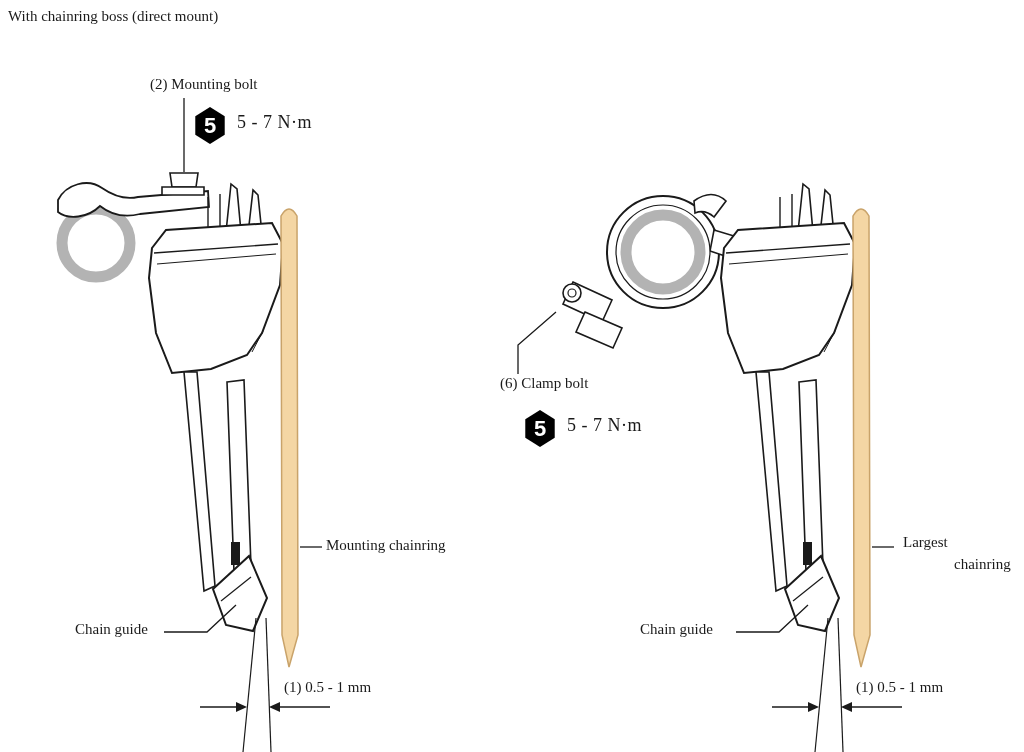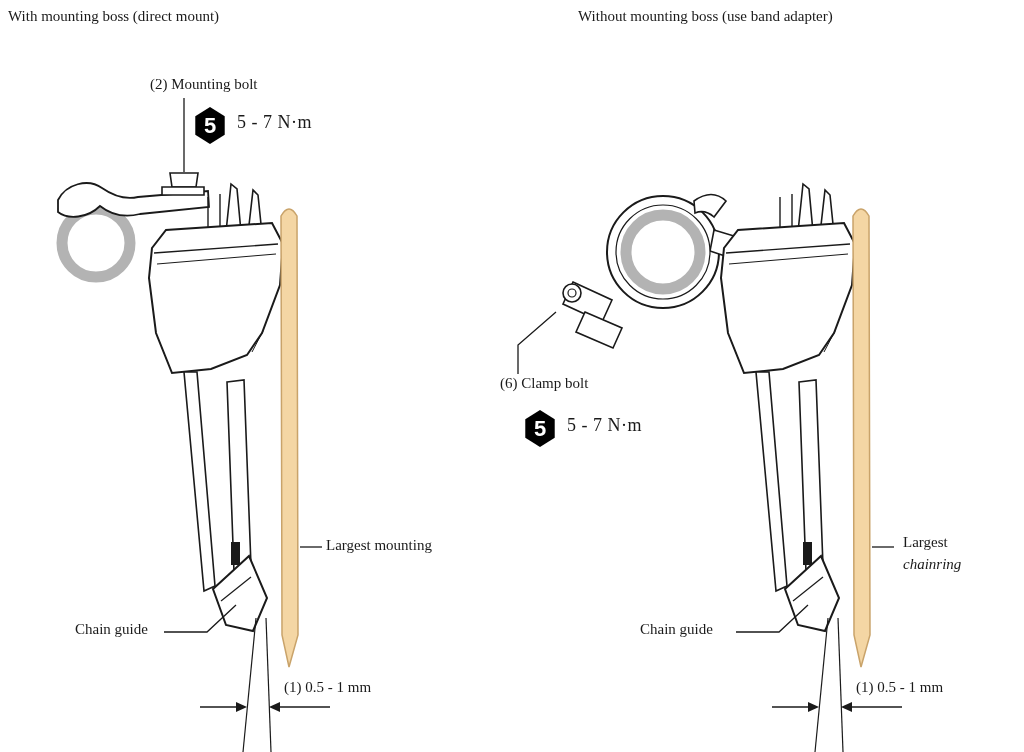--- a/index.html
+++ b/index.html
@@ -79,34 +79,33 @@
       <circle cx="663" cy="252" r="37" fill="#ffffff" stroke-width="11" stroke="#b3b3b3"></circle>
       <path d="M 573,282 L 612,300 L 602,322 L 563,304 Z" fill="#ffffff" stroke="#1a1a1a" stroke-width="1.6"></path>
       <path d="M 585,312 L 622,328 L 613,348 L 576,332 Z" fill="#ffffff" stroke="#1a1a1a" stroke-width="1.6"></path>
       <circle cx="572" cy="293" r="9" fill="#ffffff" stroke="#1a1a1a" stroke-width="1.6"></circle>
       <circle cx="572" cy="293" r="4" fill="none" stroke="#1a1a1a" stroke-width="1.2"></circle>
       <path d="M 518,374 L 518,345 L 556,312" fill="none" stroke="#1a1a1a" stroke-width="1.3"></path>
     </g>
     <use href="#fd" x="572" y="0"></use>
   </svg>
 
-  <div class="txt title" style="left:8px; top:8px;">With mounting boss (direct mount)</div>
+  <div class="txt title" style="left:8px; top:8px;">With chainring boss (direct mount)</div>
   <div class="txt label" style="left:150px; top:76px;">(2) Mounting bolt</div>
   <div class="hex" style="left:194px; top:107px;">
     <span>5</span>
   </div>
   <div class="txt torque-text" style="left:237px; top:112px;">5 - 7 N·m</div>
-  <div class="txt label" style="left:326px; top:537px;">Largest mounting</div>
+  <div class="txt label" style="left:326px; top:537px;">Mounting chainring</div>
   <div class="txt label" style="left:75px; top:621px;">Chain guide</div>
   <div class="txt label" style="left:284px; top:679px;">(1)  0.5 - 1 mm</div>
 
-  <div class="txt title" style="left:578px; top:8px;">Without mounting boss (use band adapter)</div>
   <div class="txt label" style="left:500px; top:375px;">(6) Clamp bolt</div>
   <div class="hex" style="left:524px; top:410px;">
     <span>5</span>
   </div>
   <div class="txt torque-text" style="left:567px; top:415px;">5 - 7 N·m</div>
   <div class="txt label" style="left:903px; top:534px;">Largest</div>
-  <div class="txt label" style="left:903px; top:556px;font-style:italic;">chainring</div>
+  <div class="txt label" style="left:954px; top:556px;">chainring</div>
   <div class="txt label" style="left:640px; top:621px;">Chain guide</div>
   <div class="txt label" style="left:856px; top:679px;">(1)  0.5 - 1 mm</div>
 
 </div>
 
 </body></html>

